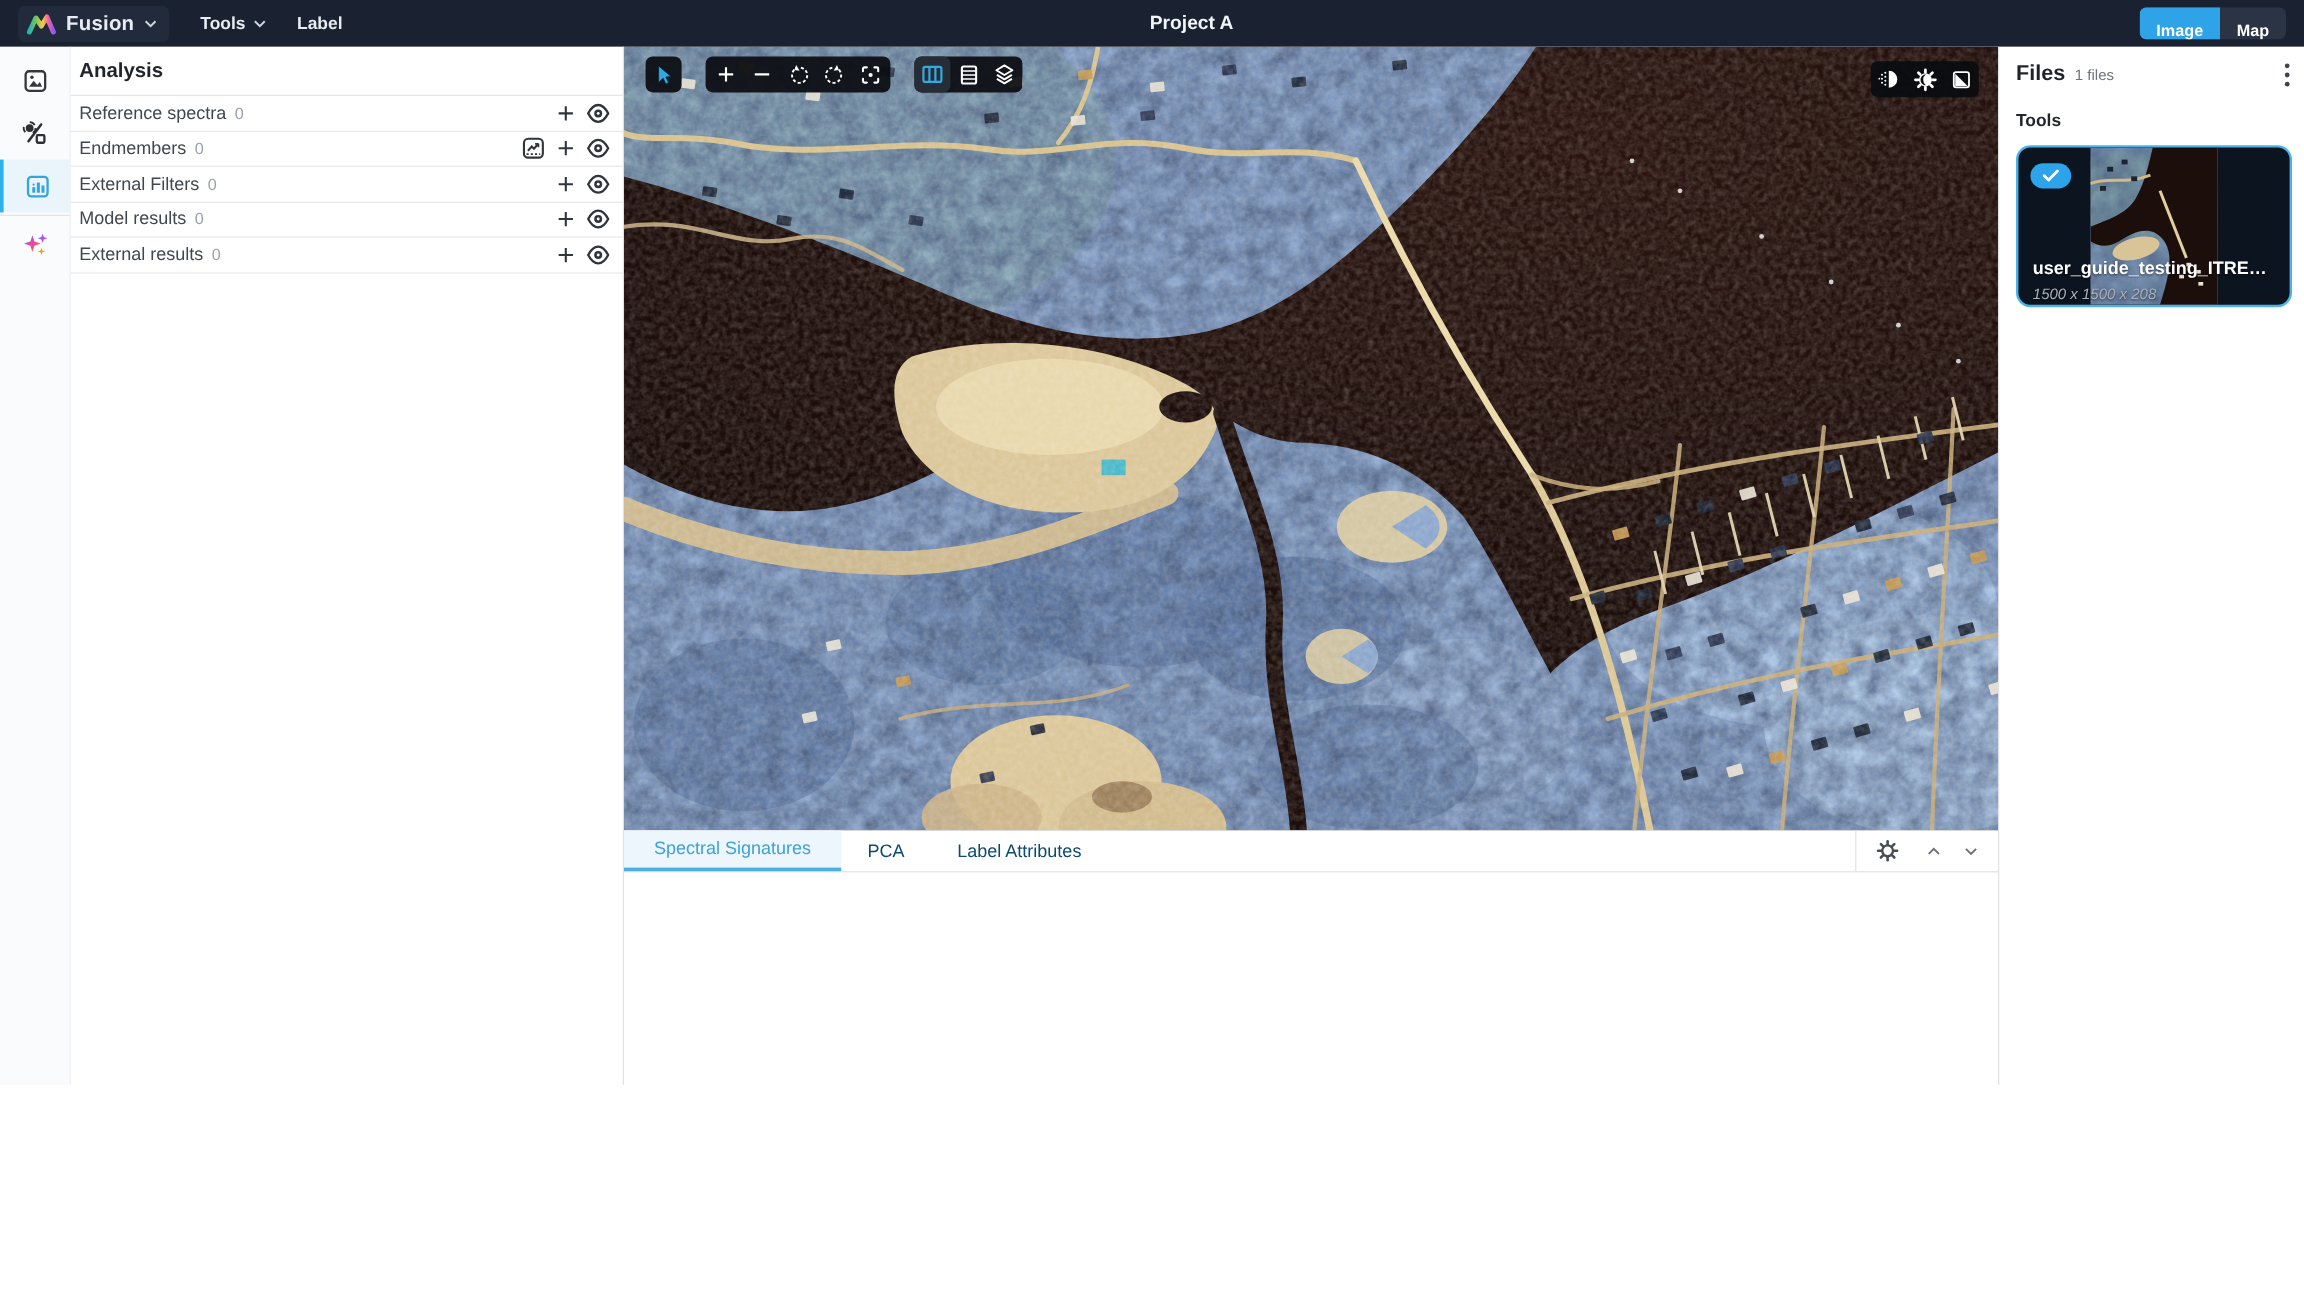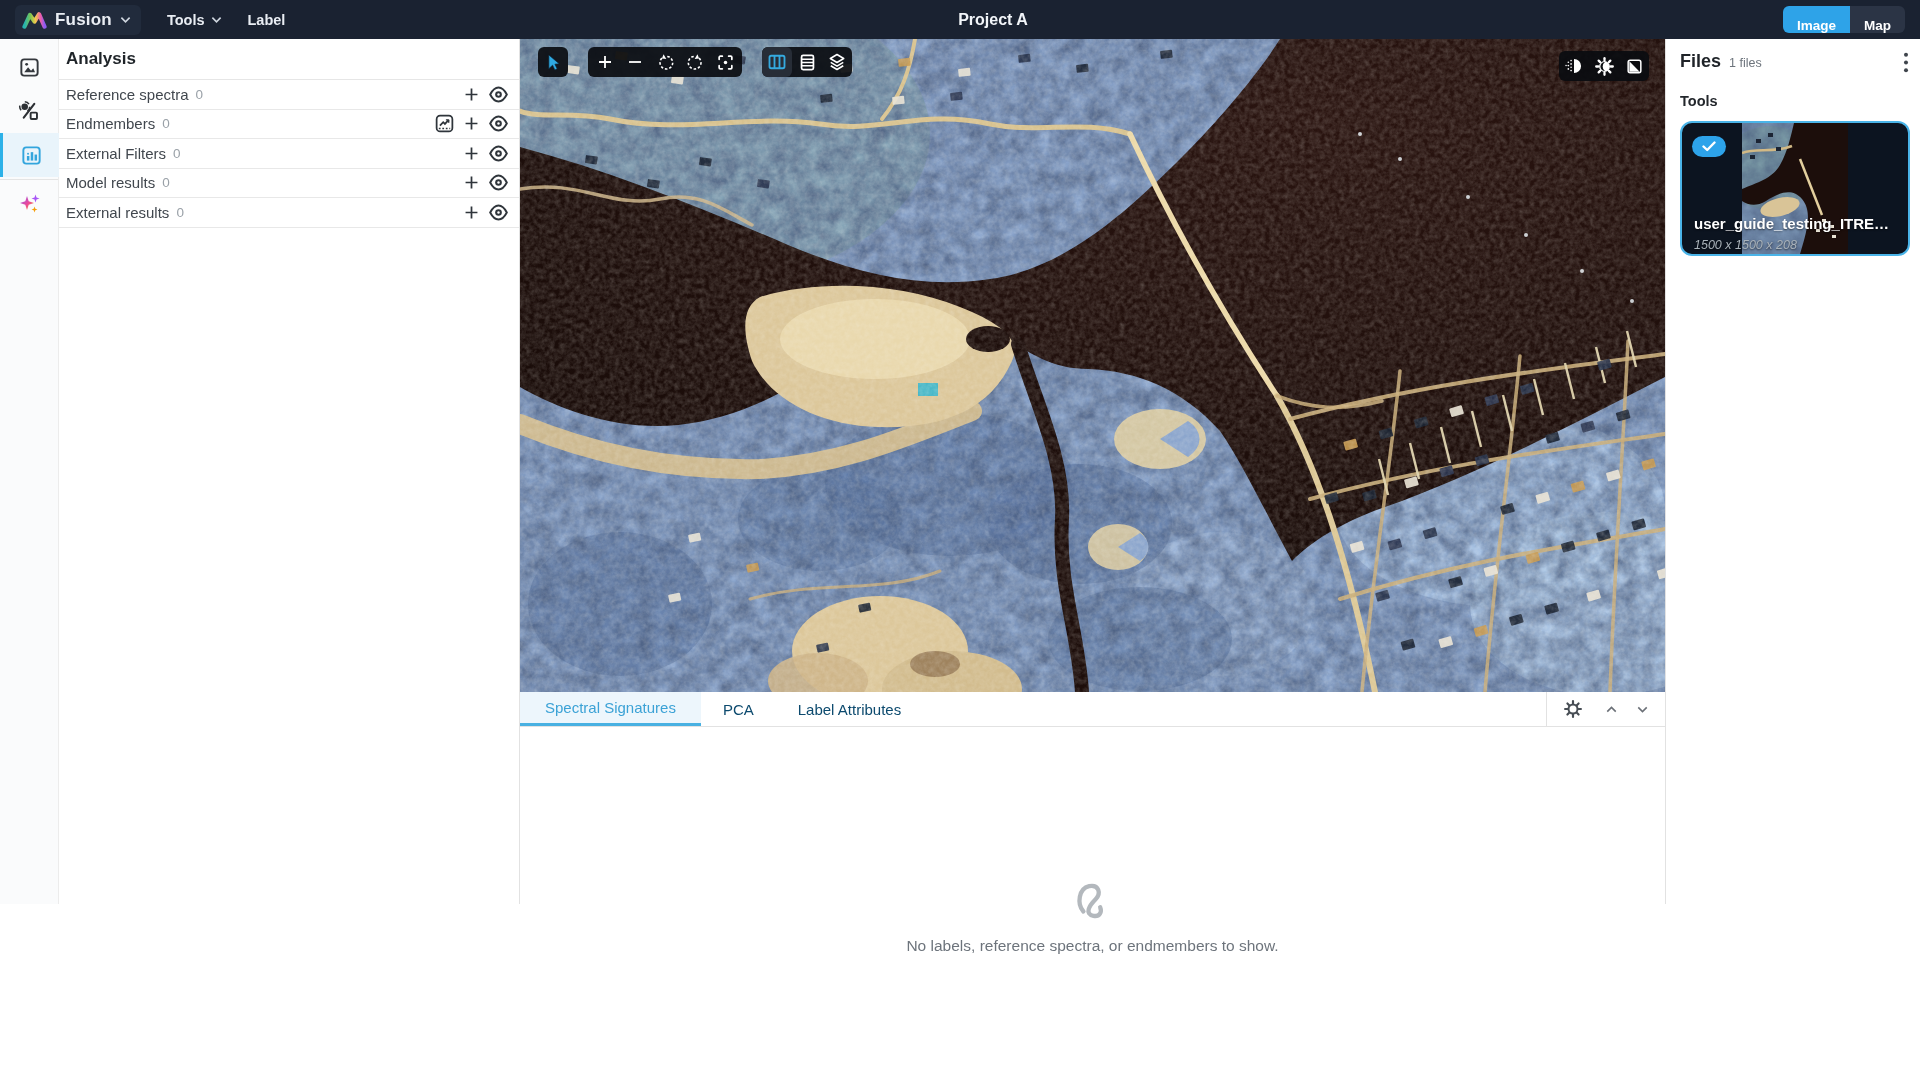--- a/index.html
+++ b/index.html
@@ -559,26 +559,20 @@
           <svg width="17" height="17" viewBox="0 0 24 24" style="margin-left:6px;">
             <polyline points="6,15 12,9 18,15" fill="none" stroke="#6b7077" stroke-width="2.2"></polyline>
             </svg>
           <svg width="17" height="17" viewBox="0 0 24 24">
             <polyline points="6,9 12,15 18,9" fill="none" stroke="#6b7077" stroke-width="2.2"></polyline>
             </svg>
         </div>
       </div>
 
 
-      <div id="empty-state">
-        <svg width="46" height="46" viewBox="0 0 48 48">
-          <path d="M14,36 C7,28 9,12 20,9.5 C30,7.5 33,17 26.5,23.5 C20,30 15,38.5 24.5,40.5 C31,41.7 33.5,36.5 31.5,31.5" fill="none" stroke="#b3b8bd" stroke-width="4.5" stroke-linecap="round"></path>
-          </svg>
-        <div id="empty-text">No labels, reference spectra, or endmembers to show.</div>
-      </div>
     </div>
   </div>
 
   <div id="right-panel">
     <div id="files-head">
       <span id="files-title">Files</span>
       <span id="files-count">1 files</span>
       <svg id="kebab" width="6" height="21" viewBox="0 0 6 22">
         <circle cx="3" cy="3" r="2.1" fill="#3f454c"></circle>
           <circle cx="3" cy="11" r="2.1" fill="#3f454c"></circle>

